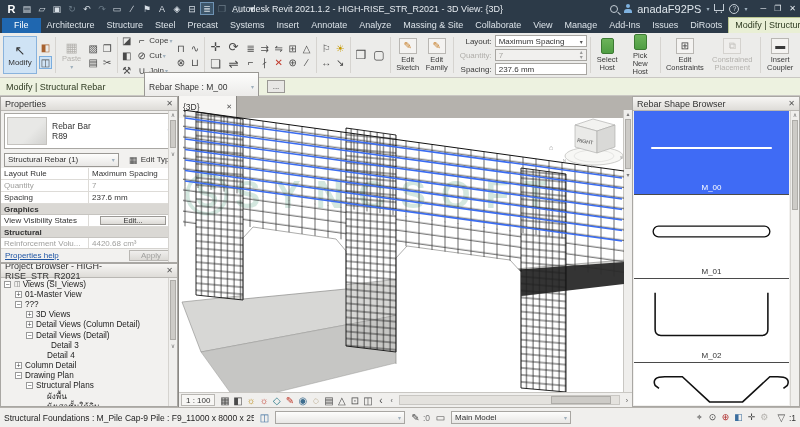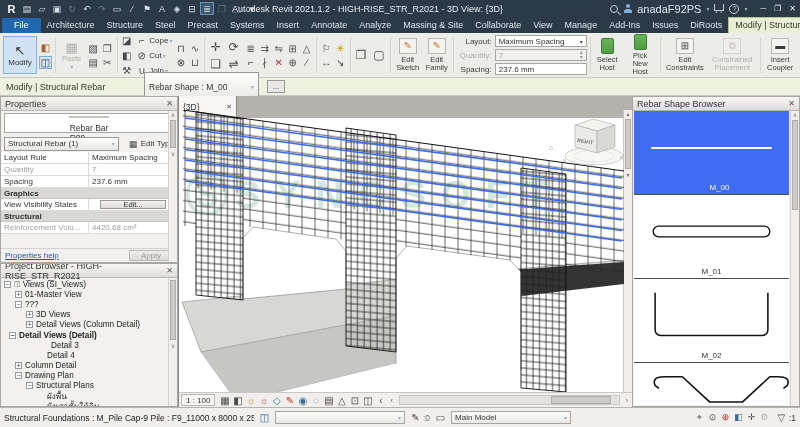--- a/index.html
+++ b/index.html
@@ -71,21 +71,21 @@
   .ob-label { font-size:9px; color:#2f3b22; width:130px; }
   .ob-combo { width:115px; height:30px; background:linear-gradient(#fdfdfc,#e8e7e5); border:1px solid #9a9894; display:flex; align-items:center; padding:0 4px; font-size:8.5px; }
   .ob-combo .carat { margin-left:auto; }
   .ob-more { width:18px; height:13px; border:1px solid #9a9894; background:#e8e7e5; font-size:8px; display:flex; align-items:center; justify-content:center; }
 
   
   .panel { position:absolute; background:#f2f1ef; border:1px solid #a9a7a3; }
   .phead { height:14px; background:linear-gradient(#f7f6f4,#dedcd8); border-bottom:1px solid #b9b7b3; display:flex; align-items:center; padding:0 4px; font-size:9px; color:#333; }
   .phead .x { margin-left:auto; font-size:8px; color:#555; }
   #properties { left:0; top:96px; width:178px; height:167px; }
-  .typesel { height:20px; margin:2px 3px; background:#fff; border:1px solid #a9a7a3; display:flex; align-items:center; gap:5px; padding:2px;flex-direction:column; }
+  .typesel { height:36px; margin:2px 3px; background:#fff; border:1px solid #a9a7a3; display:flex; align-items:center; gap:5px; padding:2px; }
   .typethumb { width:40px; height:28px; background:linear-gradient(135deg,#e8e8e6 60%,#d2d2d0); border:1px solid #c5c3bf; }
   .typetext { font-size:8.5px; line-height:10px; color:#333; }
   .typesel .carat { margin-left:auto; font-size:7px; }
   .selrow { display:flex; align-items:center; gap:9px; padding:1px 3px; height:17px; }
   .selcombo { flex:1; height:14px; background:linear-gradient(#fdfdfc,#e8e7e5); border:1px solid #9a9894; display:flex; align-items:center; padding:0 3px; font-size:8px; }
   .selcombo .carat { margin-left:auto; }
   .edittype { display:flex; align-items:center; gap:2px; font-size:8px; }
   .edittype .mi { font-size:9px; width:11px; }
   .prow { display:flex; height:12px; border-bottom:1px solid #dddbd7; font-size:8px; background:#fff; }
   .prow .pl { width:50%; padding:1px 3px; border-right:1px solid #dddbd7; color:#333; overflow:hidden; white-space:nowrap; }
@@ -122,21 +122,21 @@
   .hscroll { flex:1; height:10px; background:#e4e2de; border:1px solid #c9c7c3; position:relative; margin:0 3px; }
   .hthumb { position:absolute; right:8px; top:0; width:60px; height:8px; background:#cdcbc7; border:1px solid #aeaca8; }
   .harrow { font-size:7px; color:#555; padding:0 2px; }
 
   
   #rsb { left:632px; top:96px; width:168px; height:311px; }
   .cards { position:absolute; left:1px; right:10px; top:14px; bottom:1px; overflow:hidden; background:#fff; }
   .rcard { height:84px; border-bottom:1px solid #4a4a4a; position:relative; background:#fff; }
   .rcard.selected { background:#3f6bf5; }
   .rcard .rlabel { position:absolute; bottom:2px; width:100%; text-align:center; font-size:8px; color:#333; }
-  .rcard.selected .rlabel { color:#fff;margin-left:8px; }
+  .rcard.selected .rlabel { color:#fff; }
   .rcard svg { position:absolute; left:0; top:2px; width:100%; height:70px; }
 
   
   .statusbar { position:absolute; left:0; top:407px; width:800px; height:20px; background:#f0efed; border-top:1px solid #b5b2ad; display:flex; align-items:center; padding:0 4px; gap:4px; font-size:8.5px; }
   .sb-prompt { white-space:nowrap; overflow:hidden; max-width:250px; color:#222; }
   .sb-combo { width:130px; height:13px; background:linear-gradient(#fdfdfc,#e8e7e5); border:1px solid #a8a6a2; display:flex; align-items:center; padding:0 3px; font-size:8px; color:#333; }
   .sb-combo .carat { margin-left:auto; }
   .sb-combo.mm { width:120px; }
   .sb-edit { display:flex; align-items:center; color:#777; gap:1px; }
   .sb-spacer { flex:1; }
@@ -460,21 +460,21 @@
           <span>???</span>
         </div>
         <div class="trow" style="padding-left: 25px;">
           <span class="texp">+</span>
           <span>3D Views</span>
         </div>
         <div class="trow" style="padding-left: 25px;">
           <span class="texp">+</span>
           <span>Detail Views (Column Detail)</span>
         </div>
-        <div class="trow" style="padding-left: 8px; font-weight: bold;">
+        <div class="trow" style="padding-left: 25px;">
           <span class="texp">−</span>
           <span>Detail Views (Detail)</span>
         </div>
         <div class="trow" style="padding-left: 40px;">
           <span class="tsp"></span>
           <span>Detail 3</span>
         </div>
         <div class="trow" style="padding-left: 36px;">
           <span class="tsp"></span>
           <span>Detail 4</span>

